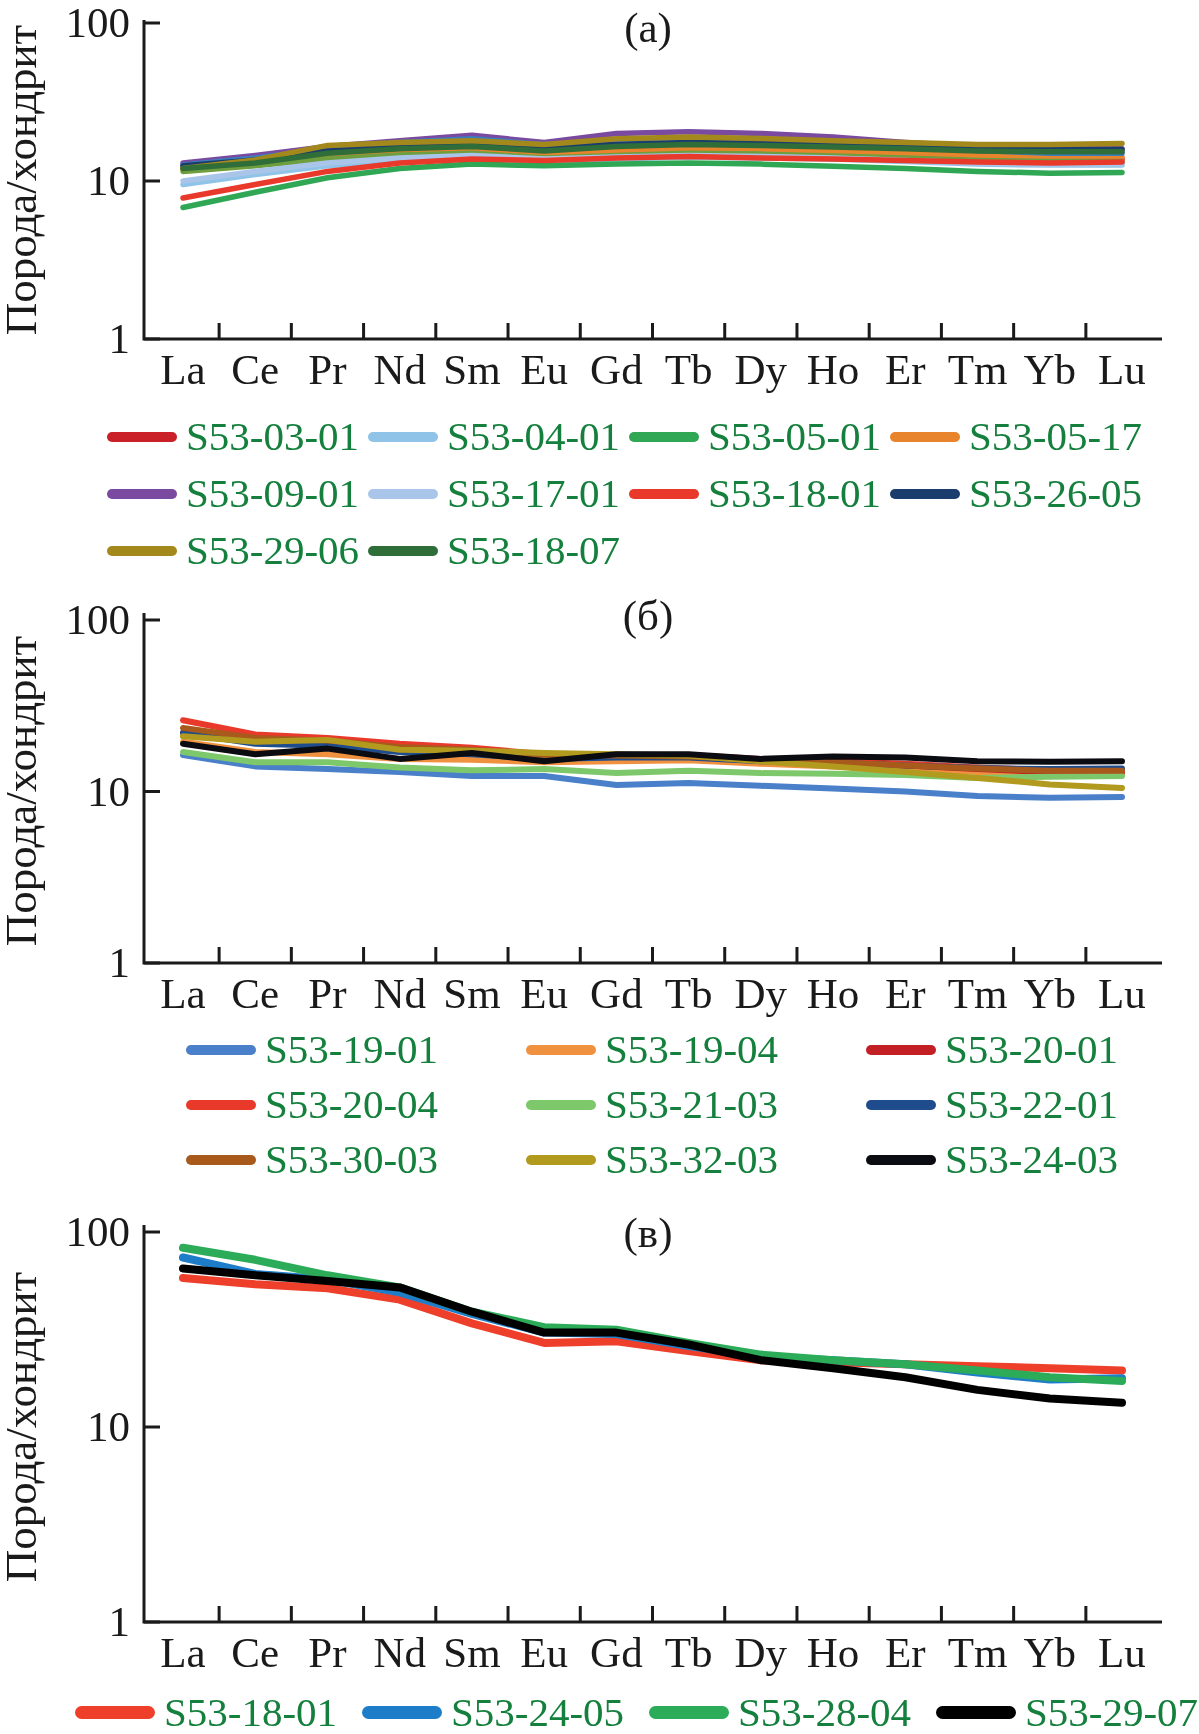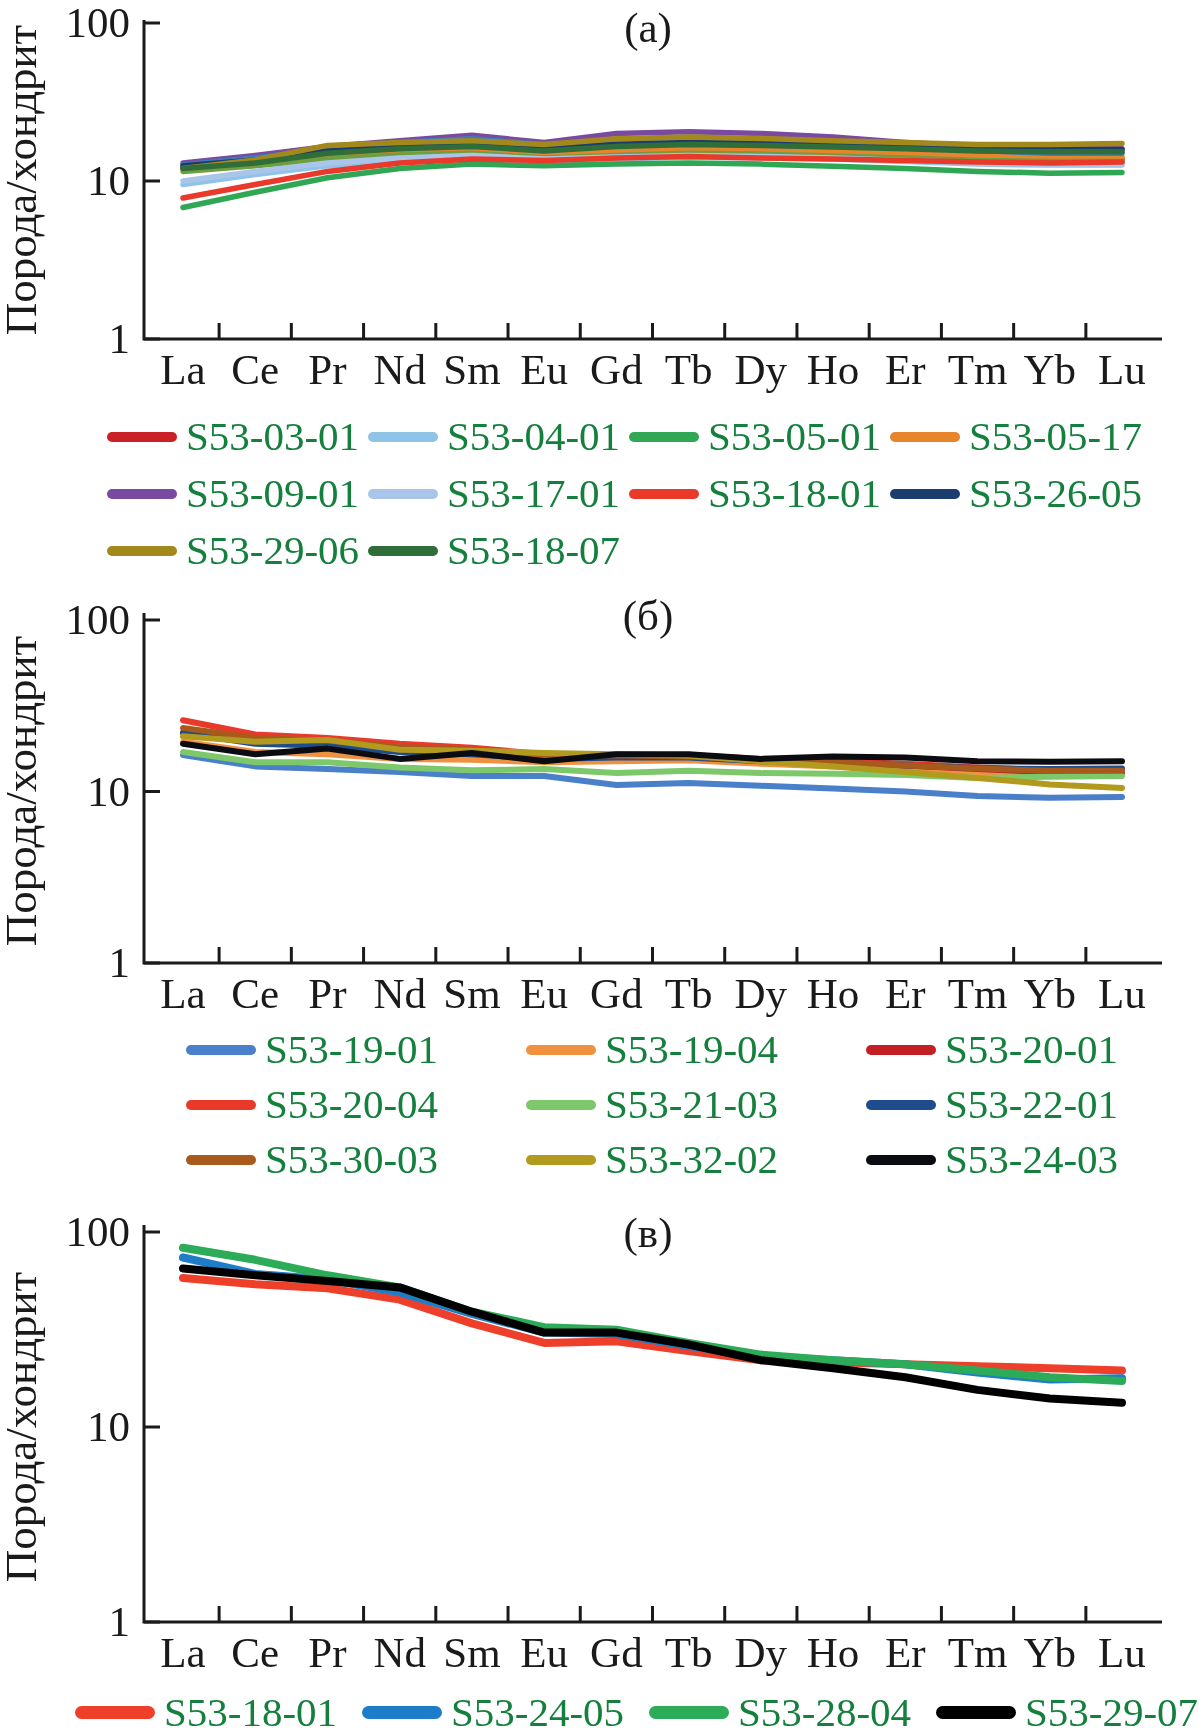--- a/index.html
+++ b/index.html
@@ -204,21 +204,21 @@
       <div class="legend-item">
         <span class="legend-swatch" style="background: rgb(31, 76, 140);"></span>
         <span class="legend-label">S53-22-01</span>
       </div>
       <div class="legend-item">
         <span class="legend-swatch" style="background: rgb(168, 90, 28);"></span>
         <span class="legend-label">S53-30-03</span>
       </div>
       <div class="legend-item">
         <span class="legend-swatch" style="background: rgb(178, 154, 30);"></span>
-        <span class="legend-label">S53-32-02</span>
+        <span class="legend-label">S53-32-03</span>
       </div>
       <div class="legend-item">
         <span class="legend-swatch" style="background: rgb(11, 11, 18);"></span>
         <span class="legend-label">S53-24-03</span>
       </div>
     </div>
 
   <svg id="svg-c" width="1199" height="500" viewBox="0 0 1199 500">
     <g id="plot-c">
         <polyline class="axis-line" points="144,40 144,437 1162,437"></polyline>

